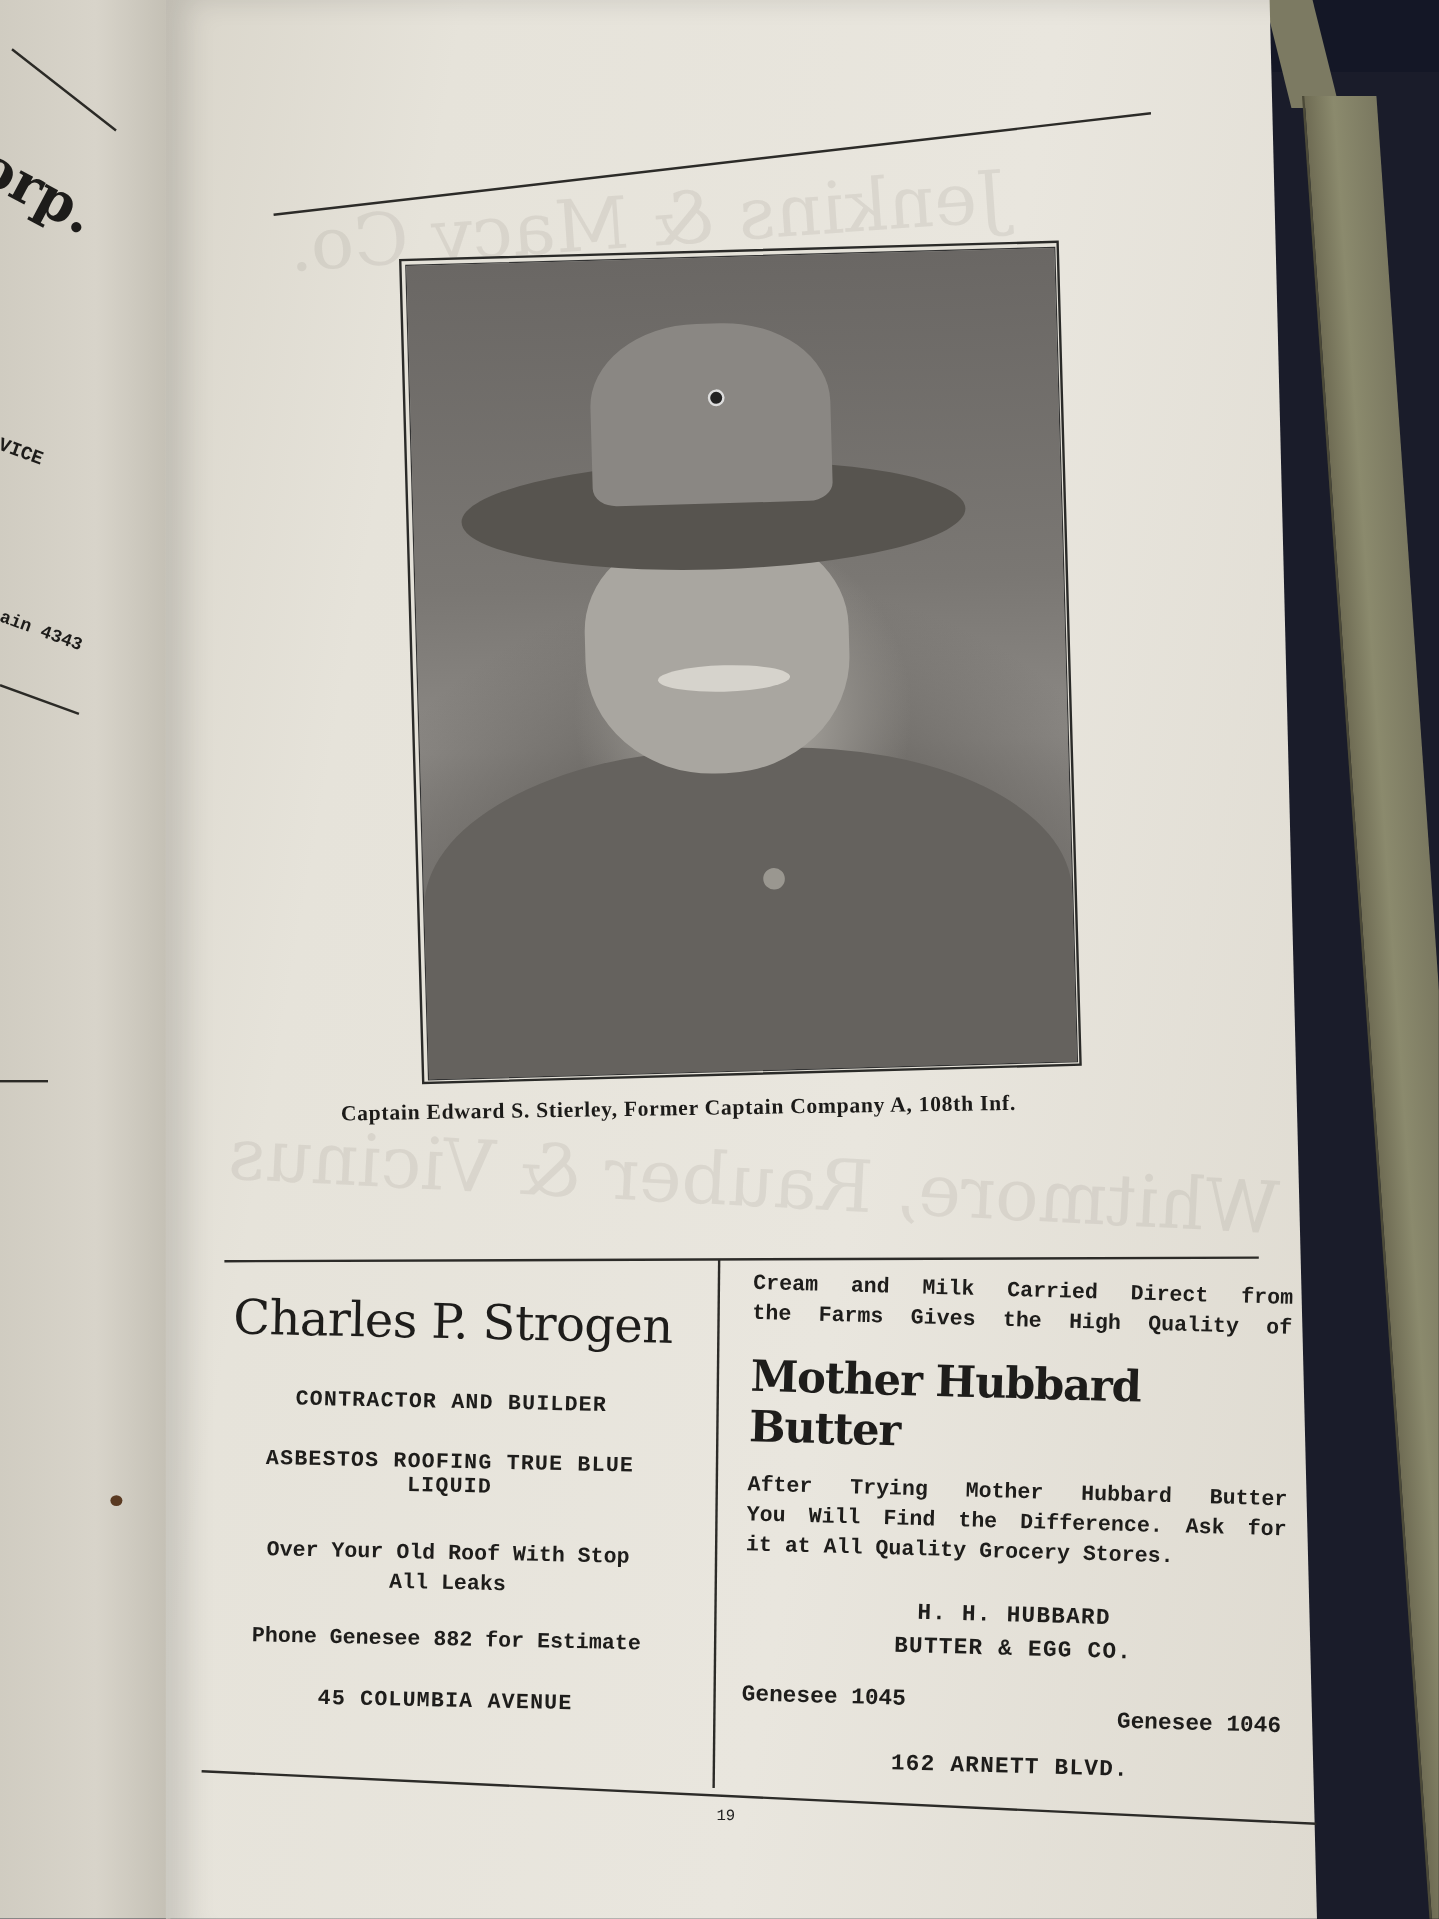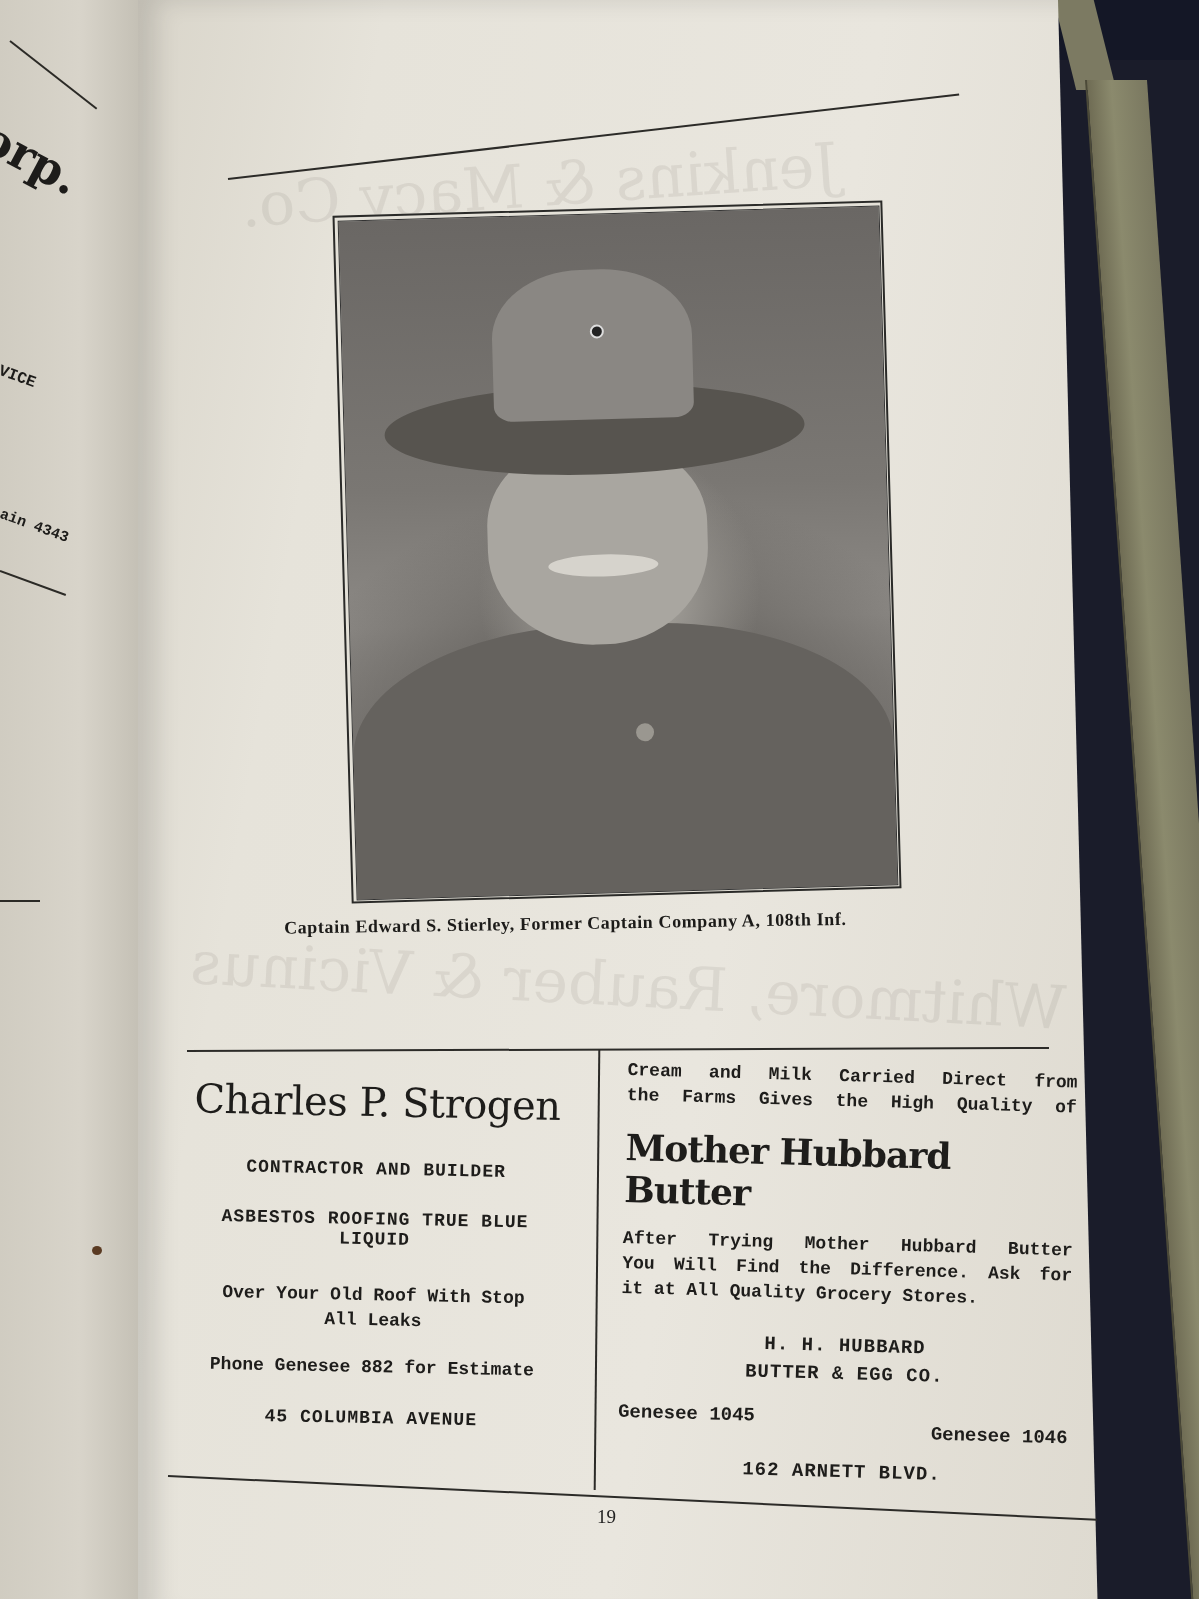--- a/index.html
+++ b/index.html
@@ -72,21 +72,21 @@
     
     .ad { position:absolute; color:#1e1d1b; text-align:center; }
     .ad-left { left:178px; top:1075px; width:400px; transform:rotate(1.2deg); transform-origin:left top; }
     .ad-right { left:628px; top:1058px; width:450px; transform:rotate(1.6deg); transform-origin:left top; }
     .ad .headline { font-family:"DejaVu Serif", serif; font-size:40px; letter-spacing:-0.5px; font-weight:normal; }
     .ad .headline.bold { font-weight:bold; font-size:36px; letter-spacing:-1px; }
     .ad .caps { font-family:"Liberation Mono", monospace; font-weight:bold; font-size:18px; letter-spacing:1px; }
     .ad .body { font-family:"Liberation Mono", monospace; font-weight:bold; font-size:18px; line-height:25px; }
     .ad .justify { text-align:justify; text-align-last:justify; }
     .phones { display:flex; justify-content:space-between; font-family:"Liberation Mono", monospace; font-weight:bold; font-size:19px; }
-    .page-number { position:absolute; left:597px; top:1506px; font-family:Liberation Serif, serif; font-size:19px; color:#222; }
+    .page-number { position:absolute; left:597px; top:1506px; font-family:Liberation Mono, monospace; font-size:13px; color:#222; }
     .stain { position:absolute; left:92px; top:1246px; width:10px; height:9px; border-radius:50%; background:#5a3a22; }
   </style>
 </head>
 <body>
 
 <div class="bg-top"></div>
 <div class="cover-edge-2"></div>
 <div class="cover-edge"></div>
 
 <div class="left-page">

